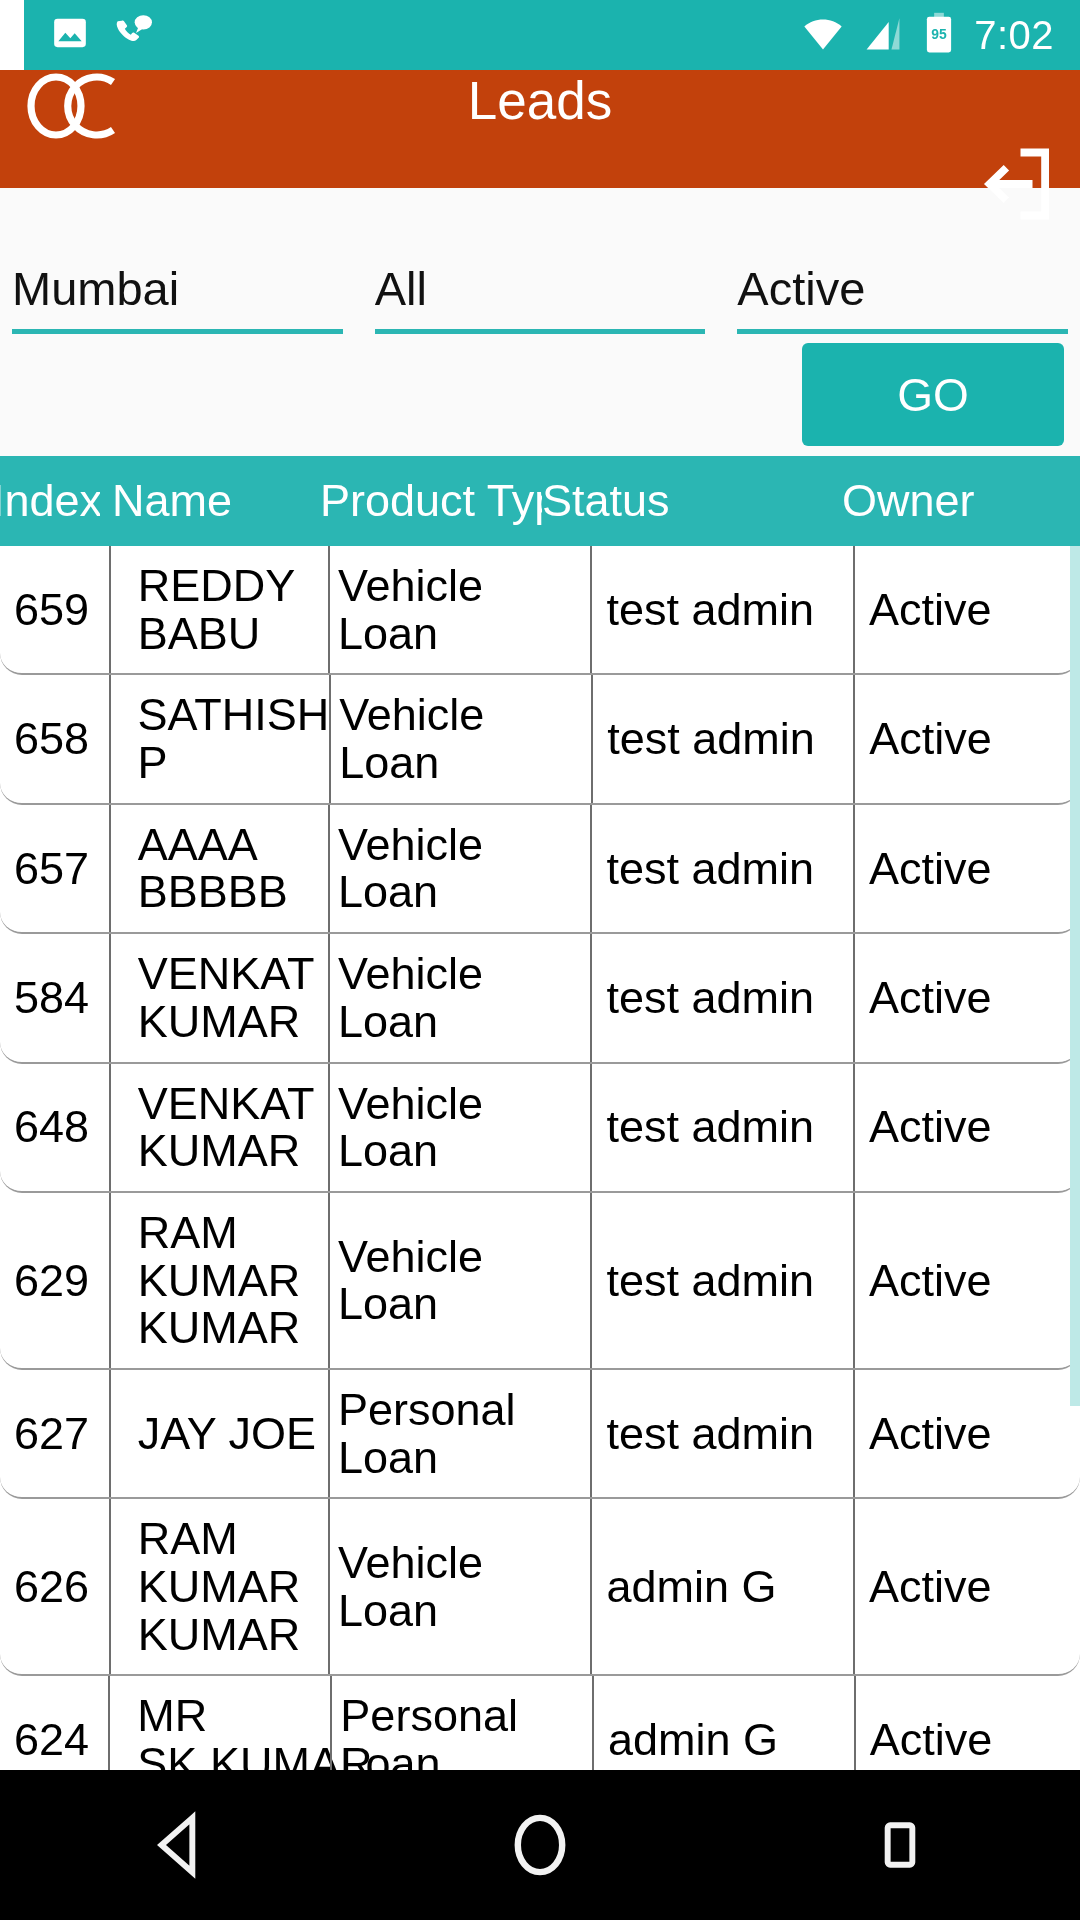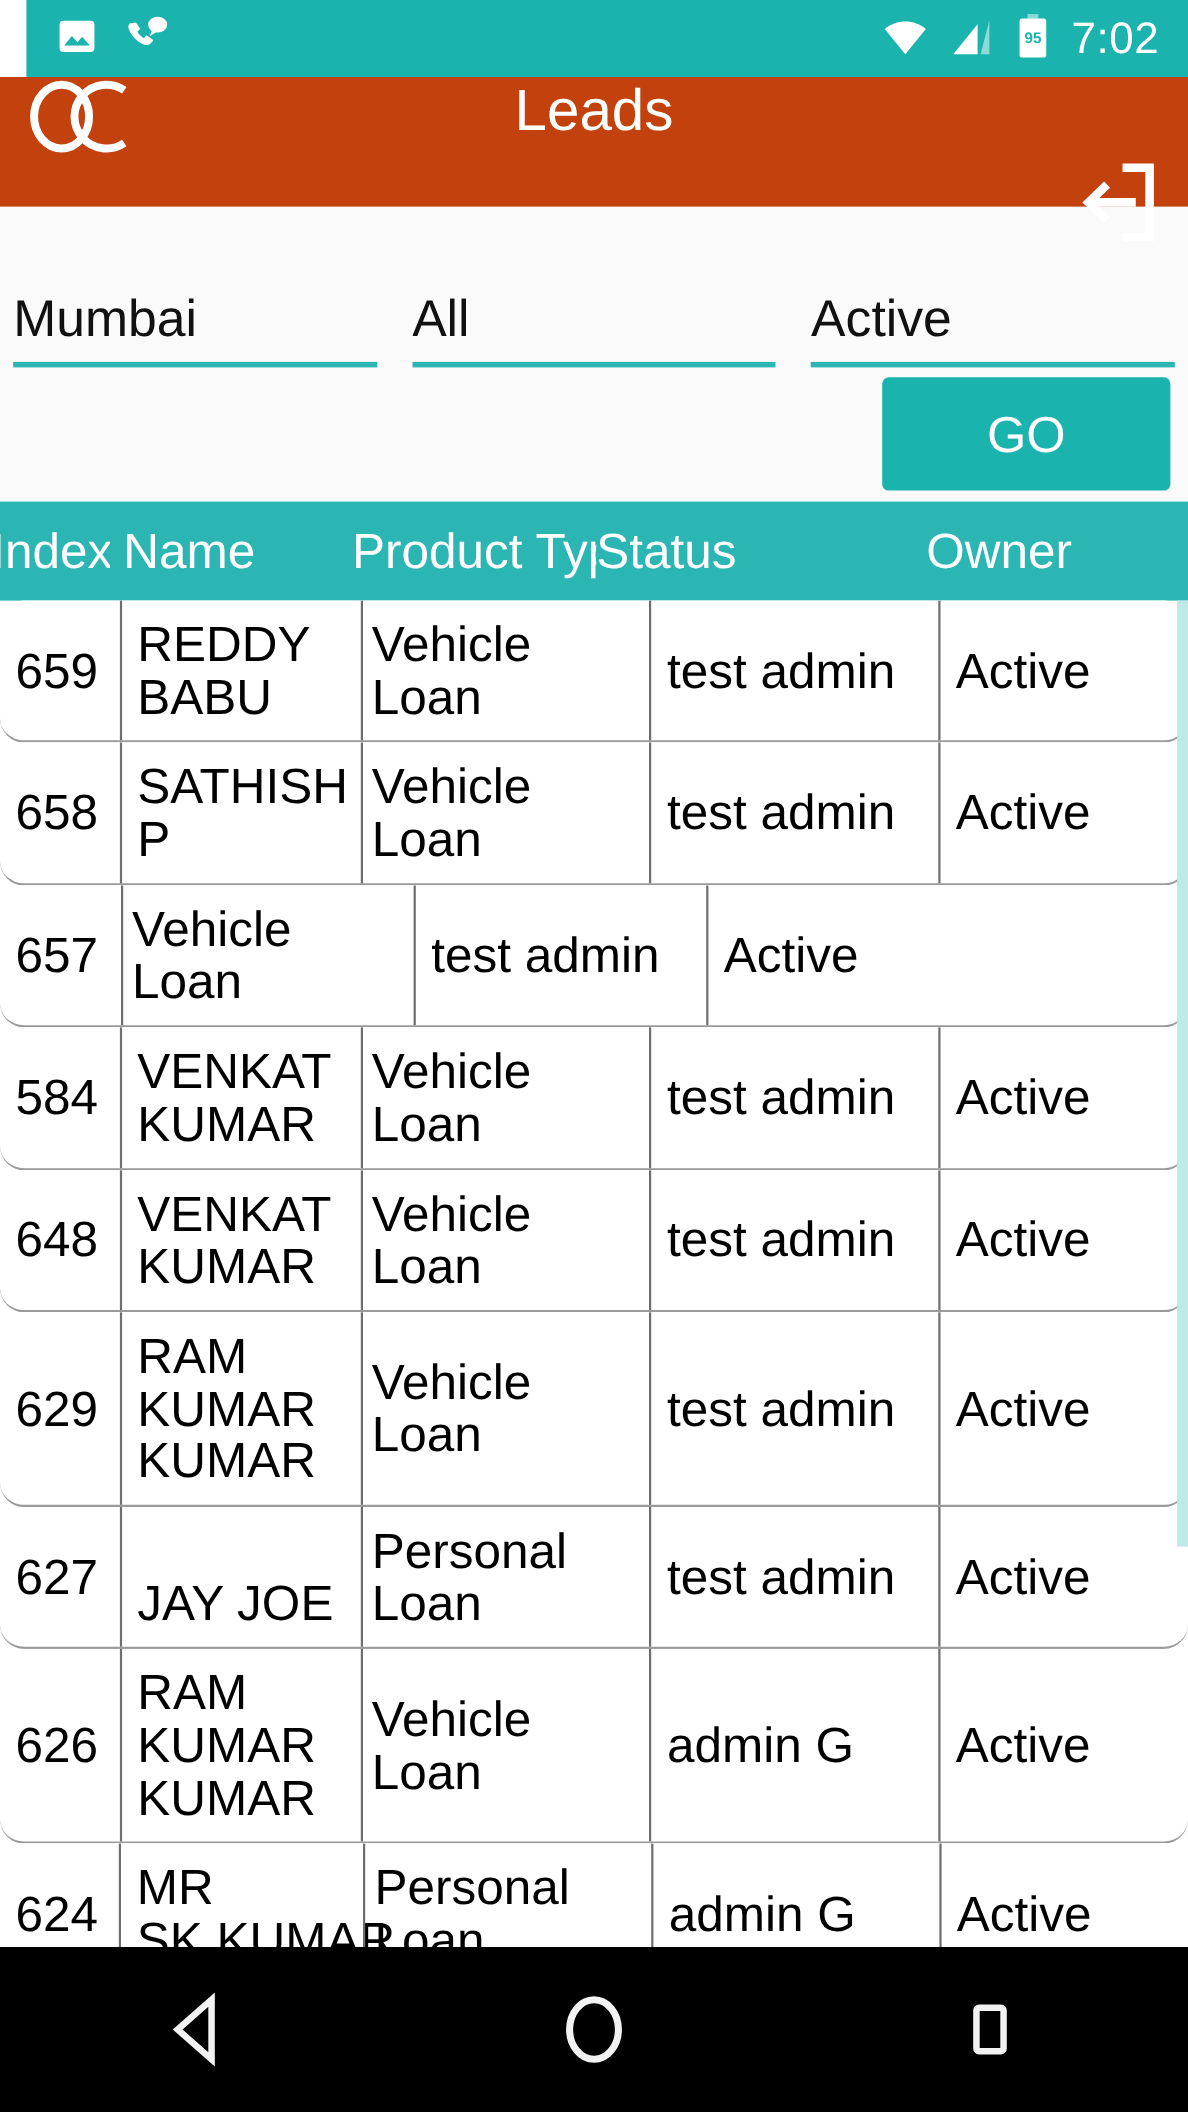--- a/index.html
+++ b/index.html
@@ -94,21 +94,21 @@
     border-radius:22px;
   }
   .trow:nth-child(odd) { background:#fff; }
   .td {
     display:flex; align-items:center;
     font-size:45px; color:#000;
     padding:16px 0 16px 0;
     line-height:1.06;
   }
   .td.c-index  { width:110px; justify-content:flex-start; padding-left:14px; }
-  .td.c-name   { width:222px; padding-left:14px; border-left:2px solid #6e6e6e;align-items:flex-end; }
+  .td.c-name   { width:222px; padding-left:27px; border-left:2px solid #6e6e6e; }
   .td.c-prod   { width:266px; padding-left:8px; border-left:2px solid #6e6e6e; }
   .td.c-owner  { width:266px; padding-left:14px; border-left:2px solid #6e6e6e; }
   .td.c-status { width:230px; padding-left:14px; border-left:2px solid #6e6e6e; }
   .cellwrap { white-space:pre-line; }
 
   
   .vscroll {
     position:absolute; right:0; top:0;
     width:10px; height:860px;
     background:#BEE9E7;
@@ -239,20 +239,23 @@
             <span class="cellwrap">test admin</span>
           </div>
           <div class="td c-status">
             <span class="cellwrap">Active</span>
           </div>
         </div>
         <div class="trow">
           <div class="td c-index">
             <span class="cellwrap">657</span>
           </div>
+          <div class="td c-name">
+            <span class="cellwrap">AAAA  BBBBB</span>
+          </div>
           <div class="td c-prod">
             <span class="cellwrap">Vehicle Loan</span>
           </div>
           <div class="td c-owner">
             <span class="cellwrap">test admin</span>
           </div>
           <div class="td c-status">
             <span class="cellwrap">Active</span>
           </div>
         </div>

